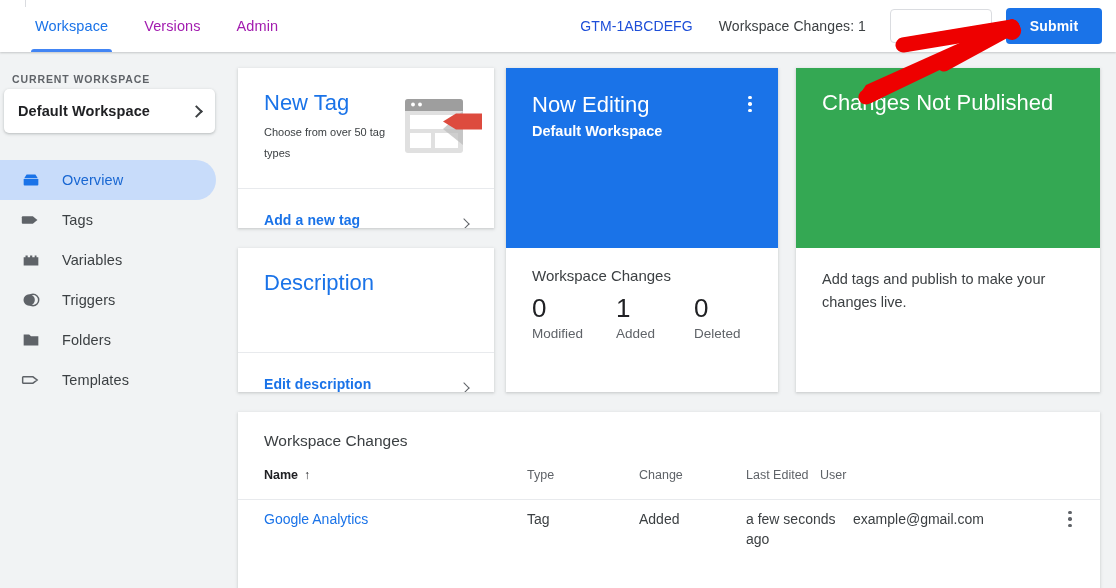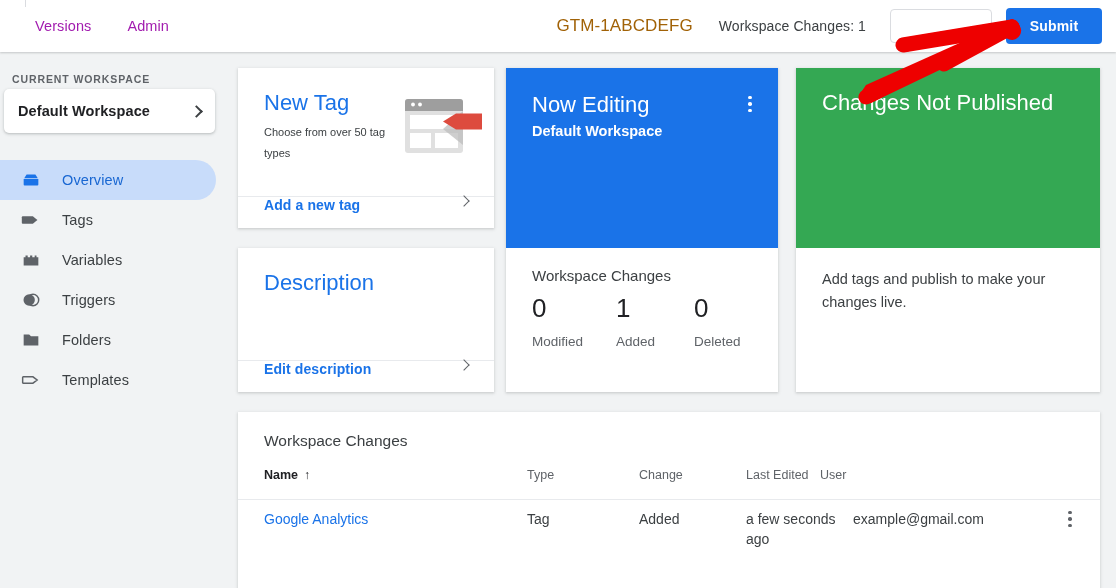--- a/index.html
+++ b/index.html
@@ -51,22 +51,22 @@
   }
 
   .header-right {
     position: absolute; right: 0; top: 0;
     height: 52px;
     display: flex; align-items: center;
     padding-right: 14px;
     gap: 0;
   }
   .gtm-id {
-    font-size: 17px;
-    color: #a16207;
+    font-size: 14px;
+    color: #1d4ed8;
     letter-spacing: .1px;
     margin-right: 26px;
     cursor: pointer;
   }
   .ws-changes {
     font-size: 14px;
     color: #3c4043;
     letter-spacing: .1px;
     margin-right: 24px;
     white-space: nowrap;
@@ -155,23 +155,23 @@
 
   .card {
     position: absolute;
     background: #ffffff;
     border-radius: 0;
     box-shadow: 0 1px 2px rgba(60,64,67,.15), 0 1px 3px 1px rgba(60,64,67,.08);
     overflow: hidden;
   }
   .card-foot {
     position: absolute; left: 0; right: 0; bottom: 0;
-    height: 32px;
+    height: 40px;
     border-top: 1px solid #e8eaed;
-    display: flex; align-items: flex-start;
+    display: flex; align-items: flex-end;
     padding: 0 26px 0 26px;
     cursor: pointer;
   }
   .card-foot-label { flex: 1; font-size: 14px; font-weight: 600; color: #1a73e8; letter-spacing: .1px; }
 
   
   #card-newtag { left: 16px; top: 16px; width: 256px; height: 160px; }
   .nt-title { position: absolute; left: 26px; top: 22px; font-size: 22px; color: #1a73e8; letter-spacing: 0; }
   .nt-sub { position: absolute; left: 26px; top: 54px; width: 140px; font-size: 11px; line-height: 21px; color: #3c4043; }
   .nt-art { position: absolute; left: 165px; top: 27px; width: 80px; height: 64px; }
@@ -191,21 +191,21 @@
     display: flex; flex-direction: column; align-items: center; justify-content: center; gap: 3px;
     cursor: pointer;
   }
   .kebab i { display: block; width: 3.5px; height: 3.5px; border-radius: 50%; background: #ffffff; }
   .kebab.dark i { background: #5f6368; }
   .ne-body { position: absolute; left: 0; top: 180px; width: 272px; height: 96px; }
   .ne-body-title { position: absolute; left: 26px; top: 19px; font-size: 15px; color: #3c4043; }
   .stats { position: absolute; left: 26px; top: 44px; display: flex; }
   .stat { display: flex; flex-direction: column; }
   .stat-num { font-size: 26px; font-weight: 400; color: #202124; line-height: 32px; }
-  .stat-lbl { font-size: 13.5px; color: #5f6368; margin-top: 10px; }
+  .stat-lbl { font-size: 13.5px; color: #5f6368; margin-top: 2px; }
 
   
   #card-pub { left: 574px; top: 16px; width: 304px; height: 324px; }
   .pub-head { position: absolute; left: 0; top: 0; width: 304px; height: 180px; background: #34a853; }
   .pub-title { position: absolute; left: 26px; top: 22px; font-size: 22px; color: #ffffff; letter-spacing: 0; }
   .pub-body { position: absolute; left: 26px; top: 200px; width: 235px; font-size: 14.5px; line-height: 23px; color: #3c4043; }
 
   
   #card-table { left: 16px; top: 360px; width: 862px; height: 218px; }
   .tbl-title { position: absolute; left: 26px; top: 20px; font-size: 15.5px; color: #3c4043; }
@@ -228,20 +228,23 @@
 </style>
 </head>
 <body>
 
 <div id="app">
 
   <div class="header">
     <div class="header-stub"></div>
 
     <div class="tabs">
+      <div class="tab active">
+        <span>Workspace</span>
+      </div>
       <div class="tab">
         <span>Versions</span>
       </div>
       <div class="tab">
         <span>Admin</span>
       </div>
     </div>
 
     <div class="header-right">
       <span class="gtm-id">GTM-1ABCDEFG</span>

